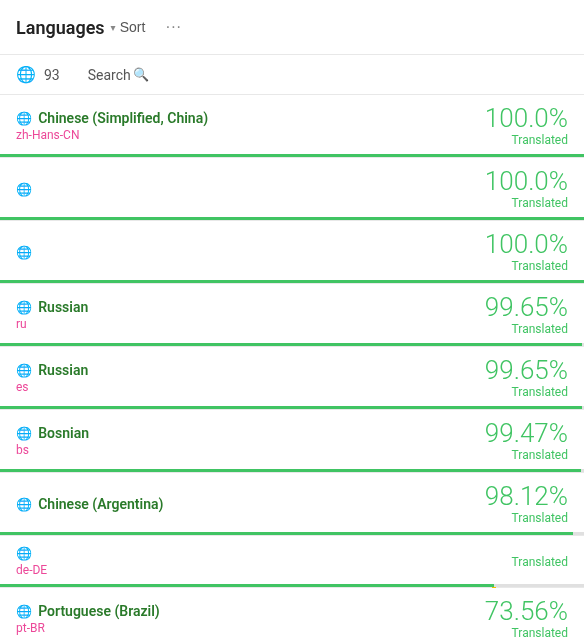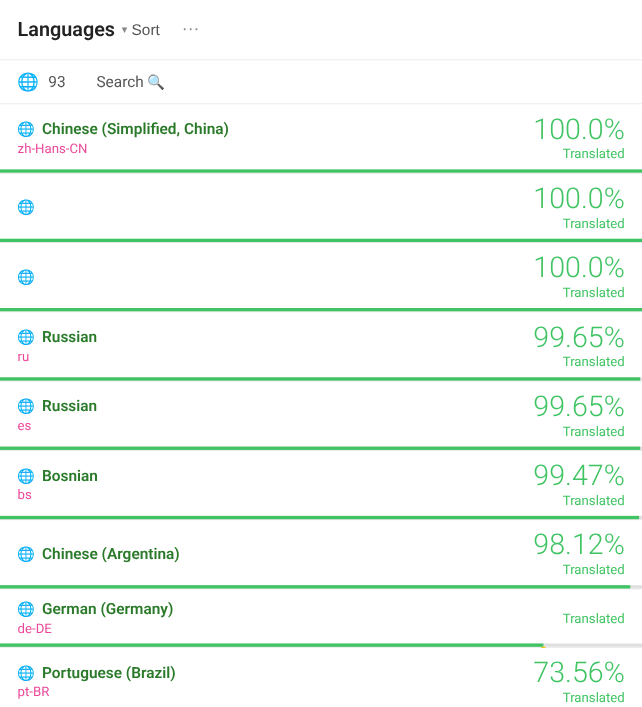--- a/index.html
+++ b/index.html
@@ -297,21 +297,20 @@
       </div>
       <div class="progress-bar-container">
         <div class="progress-bar-fill" style="width: 98.12%"></div>
 
       </div>
     </div>
     <div class="lang-item">
       <div class="lang-left">
         <div class="lang-name">
           <span class="globe">🌐</span>
-          <span>German (Germany)</span>
         </div>
         <div class="lang-code">de-DE</div>
       </div>
       <div class="lang-right">
         <div class="lang-translated">Translated</div>
       </div>
       <div class="progress-bar-container">
         <div class="progress-bar-fill" style="width: 84.6%"></div>
         <div class="progress-bar-dot" style="left: calc(84.6% - 2px)"></div>
       </div>

